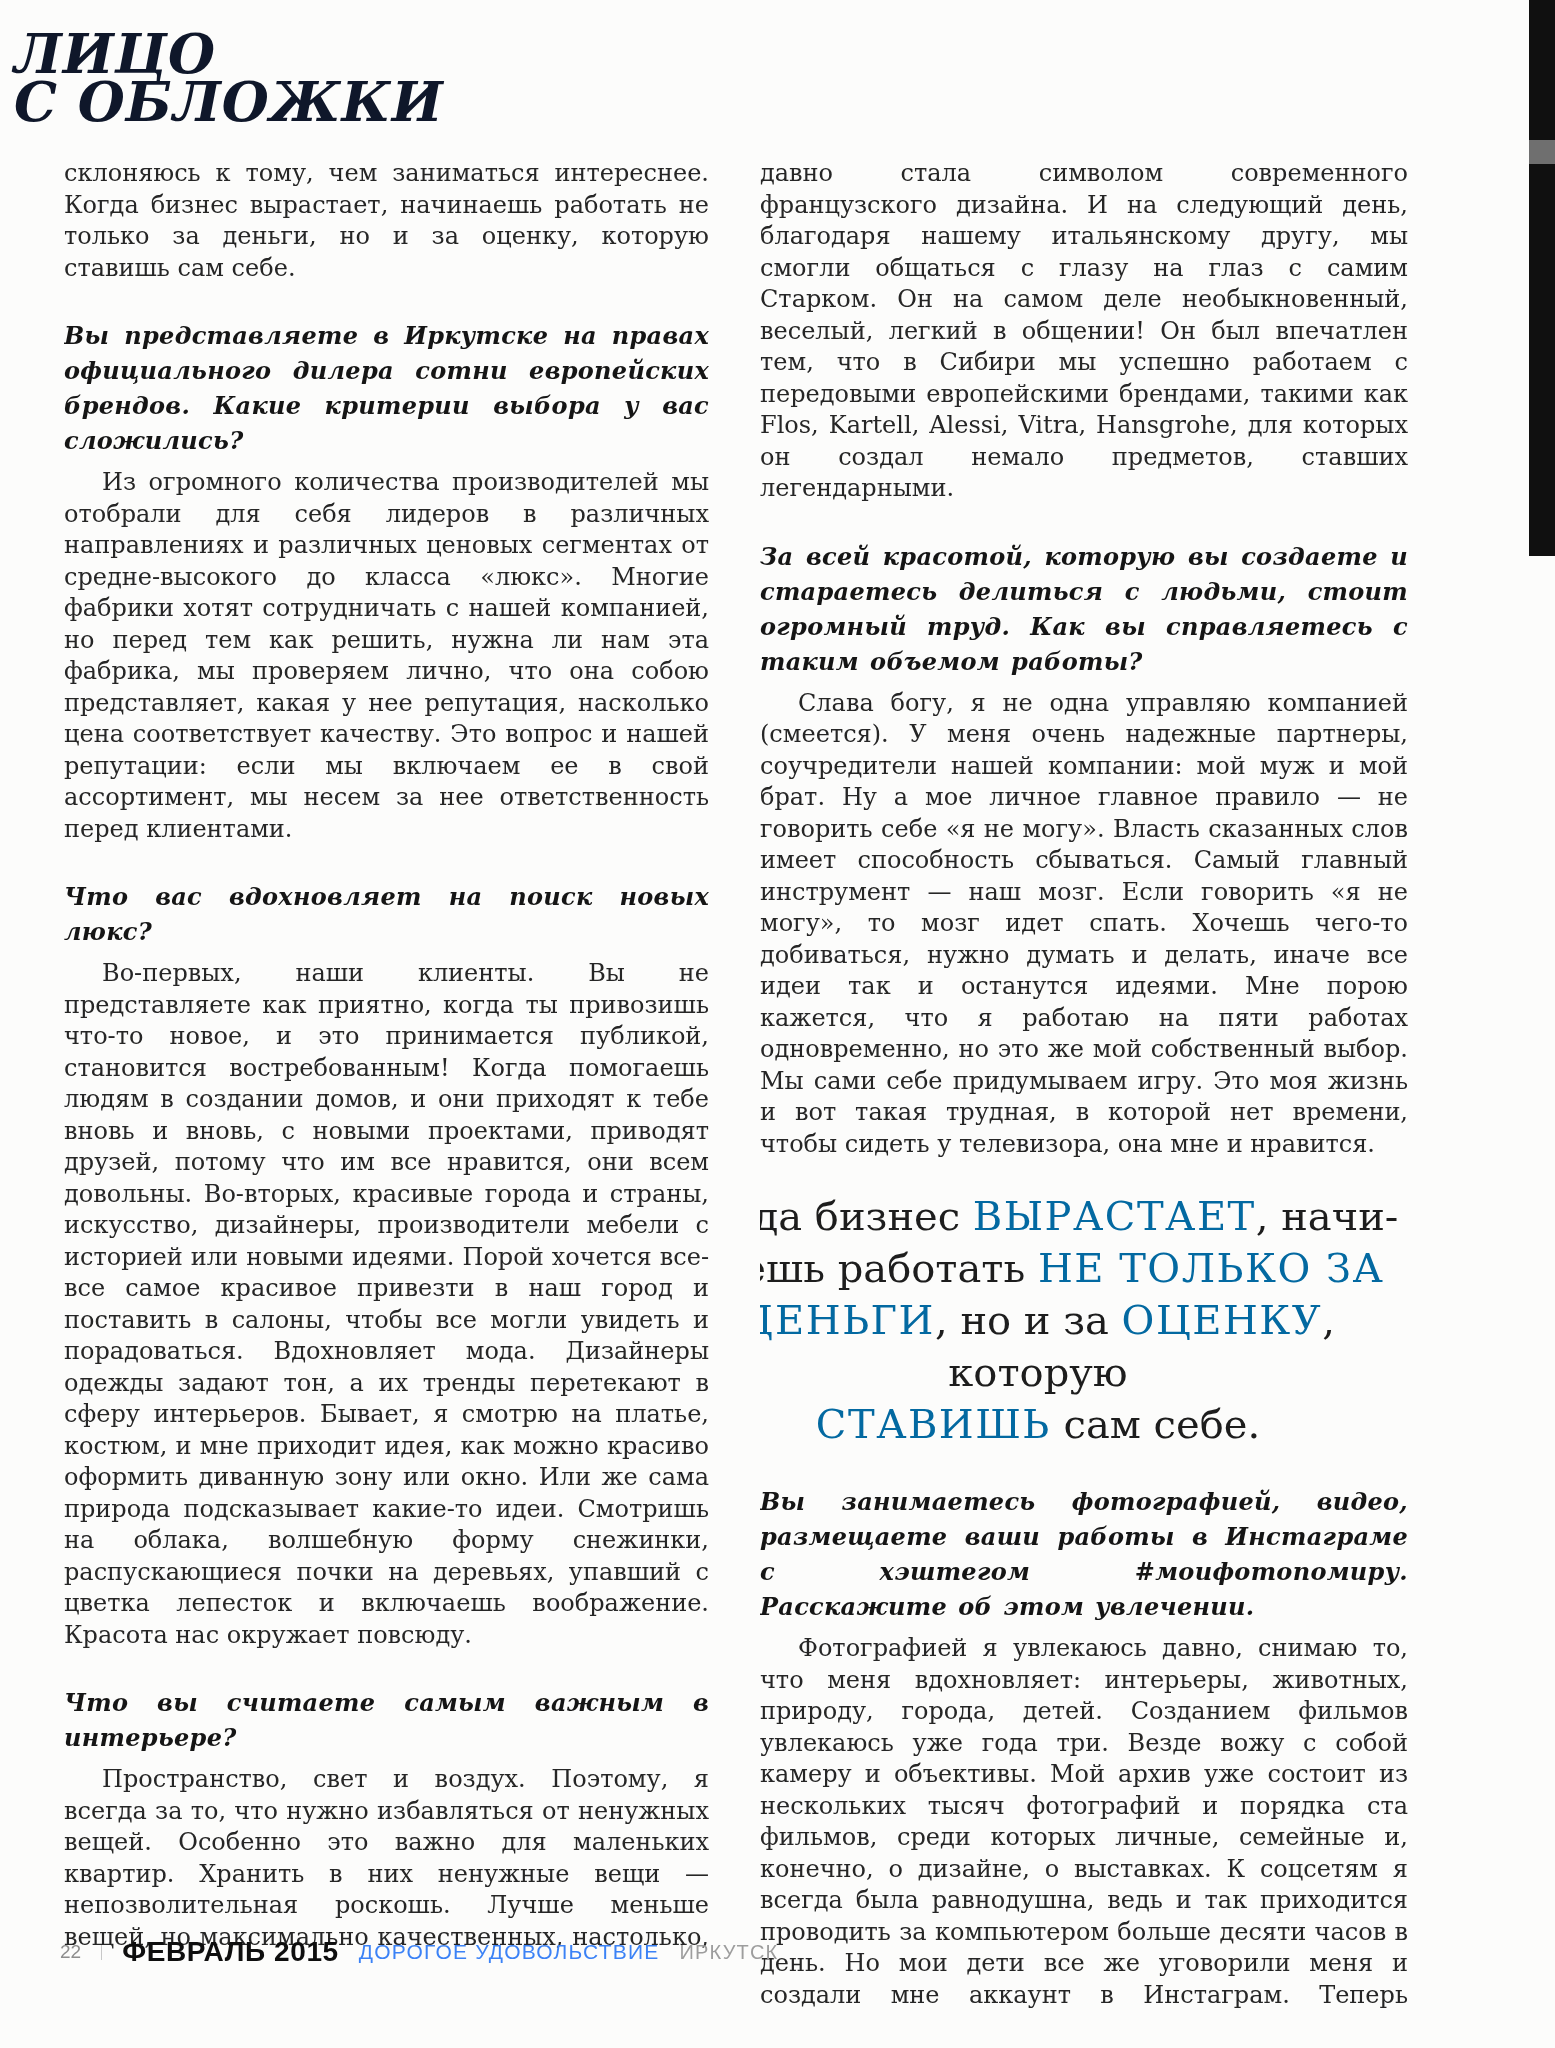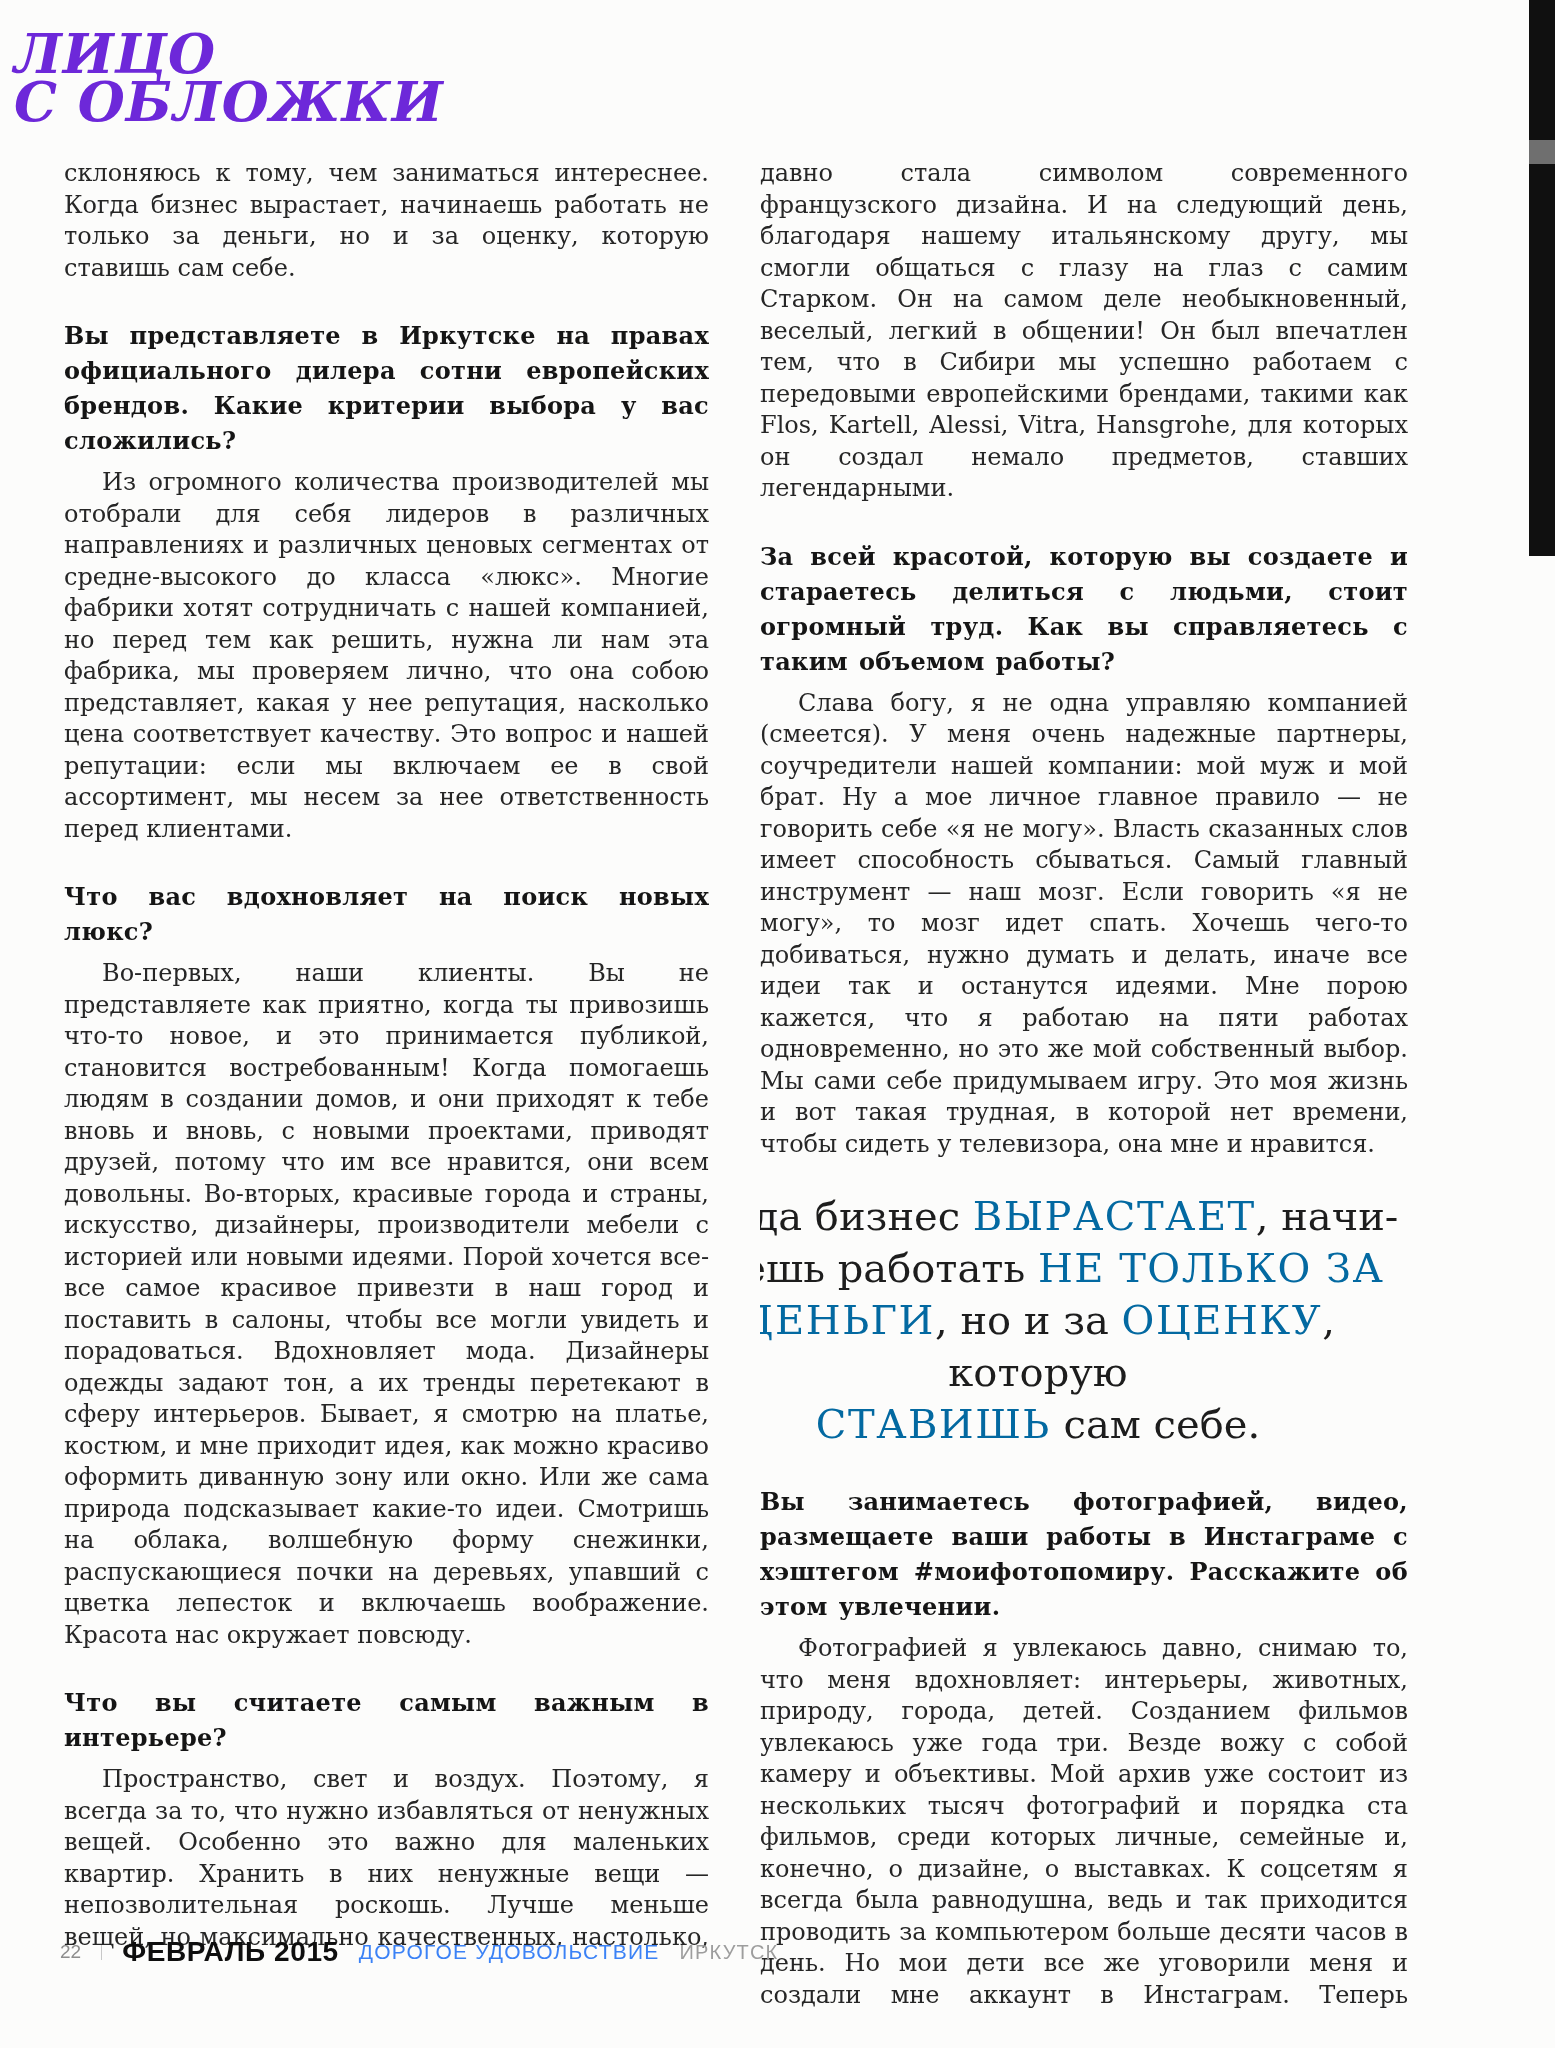--- a/index.html
+++ b/index.html
@@ -6,35 +6,35 @@
   .page {
     position:relative; width:1555px; height:2048px;
     background:#fcfcfb; overflow:hidden;
     font-family:"DejaVu Serif", serif; color:#262626;
   }
   
   .masthead {
     position:absolute; left:14px; top:30px;
     font-style:italic; font-weight:bold;
     font-size:54px; line-height:48px; letter-spacing:1px;
-    color:#6d28d9; margin:0;
+    color:#0f172a; margin:0;
   }
   
   .col {
     position:absolute; top:158px;
     font-size:24px; line-height:31.5px;
     text-align:justify; hyphens:auto;
   }
   .col-left  { left:64px;  width:645px; height:1795px; overflow:hidden; }
   .col-right { left:760px; width:648px; height:1862px; overflow:hidden; }
   .col p { margin:0; }
   .col p.answer { text-indent:38px; }
   .col h3.question {
     font-size:24px; line-height:35px;
-    font-weight:bold;
+    font-style:italic; font-weight:bold;
     color:#151515; letter-spacing:.3px; word-spacing:2.5px;
     margin:34px 0 9px 0; text-align:justify;
   }
   
   .pullquote {
     width:780px; margin:30px 0 32px -112px;
     text-align:center; text-indent:0;
     font-size:40px; line-height:52px; color:#1d1d1d;
     hyphens:none;
   }

